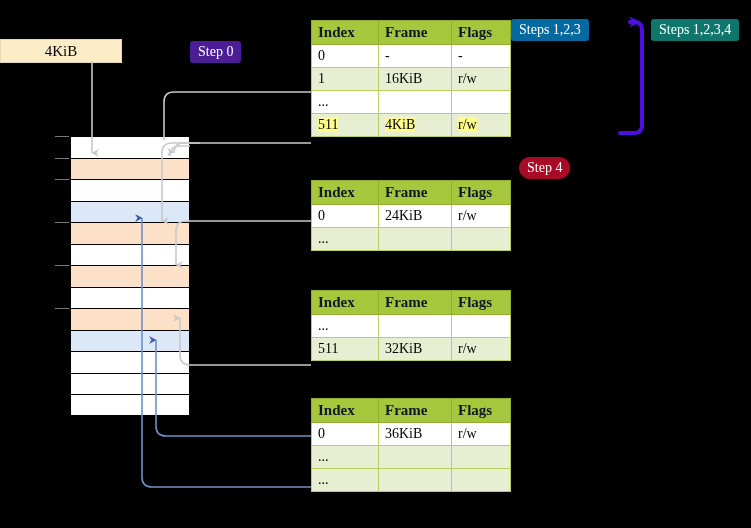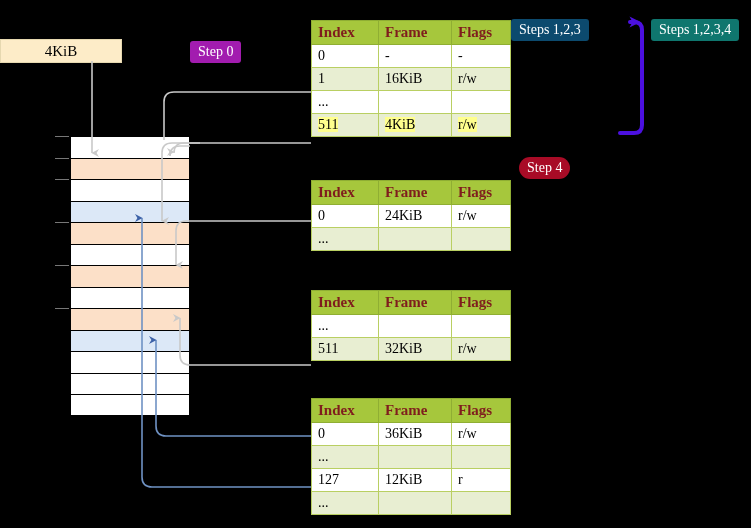--- a/index.html
+++ b/index.html
@@ -40,21 +40,21 @@
   .memrow.last{border-bottom:1.5px solid #000;}
   .tick{position:absolute;width:14px;height:0;border-top:1.5px solid #777;}
 
   
   .ptable{
     position:absolute;border-collapse:collapse;
     font-family:"Liberation Serif", serif;font-size:14px;
     background:#fff;
   }
   .ptable th{
-    background:#a6c73c;color:#7f1d1d;font-weight:bold;
+    background:#a6c73c;color:#0f172a;font-weight:bold;
     text-align:left;padding:3px 6px;border:1px solid #8fae33;
     font-size:15px;white-space:nowrap;
   }
   .ptable td{
     color:#000;padding:3px 6px;border:1px solid #b9cf62;
     height:16px;white-space:nowrap;
   }
   .ptable tr.odd td{background:#fff;}
   .ptable tr.even td{background:#e8eed2;}
   .ptable td.hl span{background:#ffff8d;}
@@ -179,25 +179,20 @@
       <tr class="odd">
         <td class="col-index">0</td>
         <td class="col-frame">36KiB</td>
         <td class="col-flags">r/w</td>
       </tr>
       <tr class="even">
         <td class="col-index">...</td>
         <td class="col-frame"></td>
         <td class="col-flags"></td>
       </tr>
-      <tr class="odd">
-        <td class="col-index">127</td>
-        <td class="col-frame">12KiB</td>
-        <td class="col-flags">r</td>
-      </tr>
       <tr class="even">
         <td class="col-index">...</td>
         <td class="col-frame"></td>
         <td class="col-flags"></td>
       </tr>
     </tbody>
   </table>
 
 <svg class="layer" id="arrows" width="751" height="528" viewBox="0 0 751 528">
   <defs>
@@ -225,16 +220,16 @@
 
   <path d="M311,365 L190,365 Q180,365 180,355 L180,318" stroke="#c9c9c9" stroke-width="1.6" fill="none" marker-end="url(#ahGray)"></path>
 
   <path d="M311,436 L166,436 Q156,436 156,426 L156,340" stroke="#6f92c4" stroke-width="1.6" fill="none" marker-end="url(#ahBlue)"></path>
 
   <path d="M311,487 L152,487 Q142,487 142,477 L142,218" stroke="#6f92c4" stroke-width="1.6" fill="none" marker-end="url(#ahBlue)"></path>
 
   <path d="M620,133 L634,133 Q642,133 642,125 L642,30 Q642,22 634,22 L630,22" stroke="#4b10e0" stroke-width="4" fill="none" stroke-linecap="round" marker-end="url(#ahViolet)"></path>
 </svg>
 
-<div class="badge badge-step0" style="background: #a21caf;">Step 0</div>
+<div class="badge badge-step0" style="background: #4c1d95;">Step 0</div>
 <div class="badge badge-step4" style="background: rgb(168, 11, 38); border-radius: 11px;">Step 4</div>
-<div class="badge badge-s123" style="background: #0c4a6e;">Steps 1,2,3</div>
+<div class="badge badge-s123" style="background: #0369a1;">Steps 1,2,3</div>
 <div class="badge badge-s1234" style="background: #0f766e;">Steps 1,2,3,4</div>
 
 </body></html>

